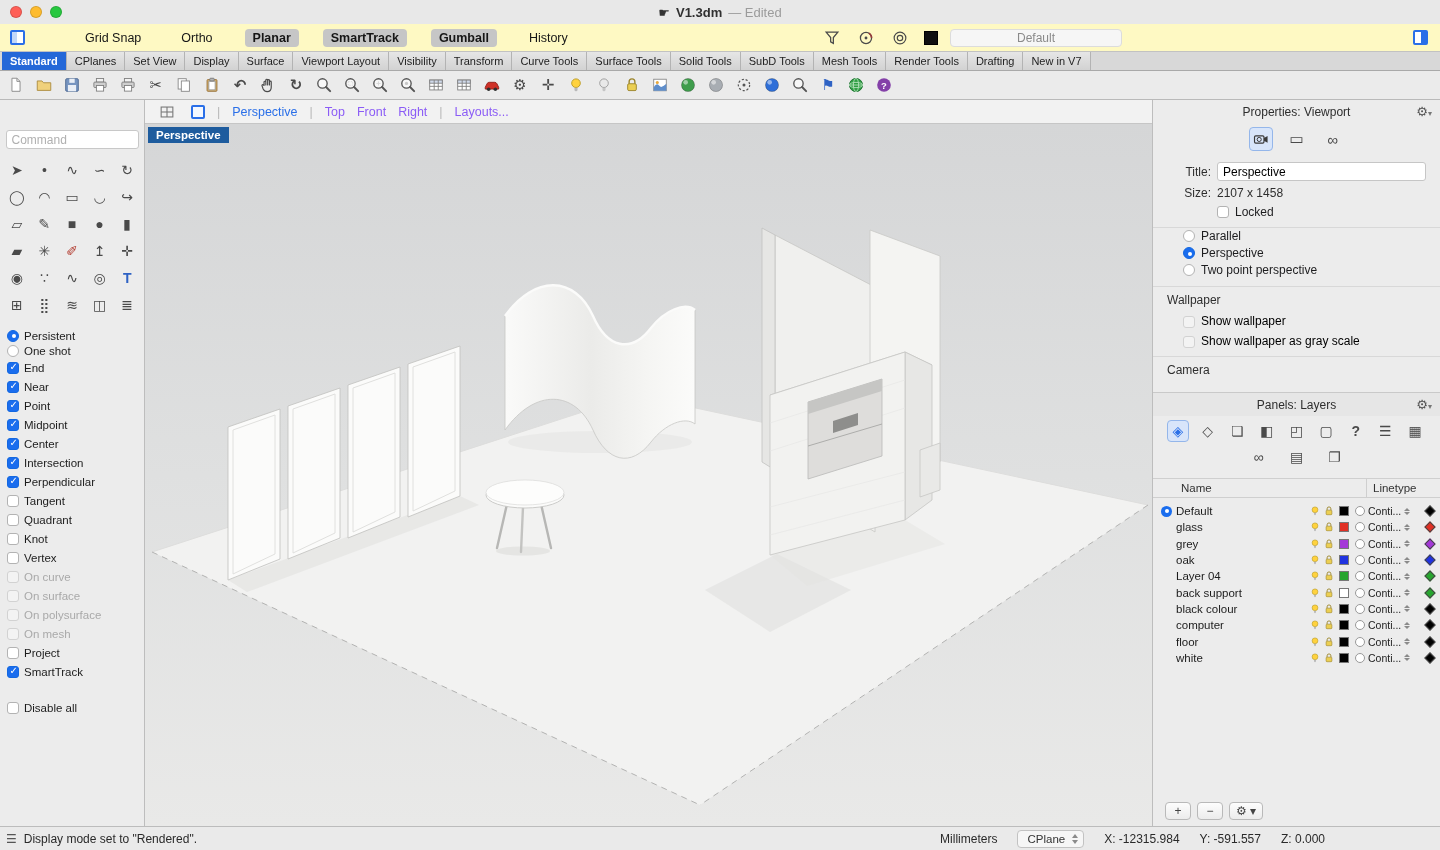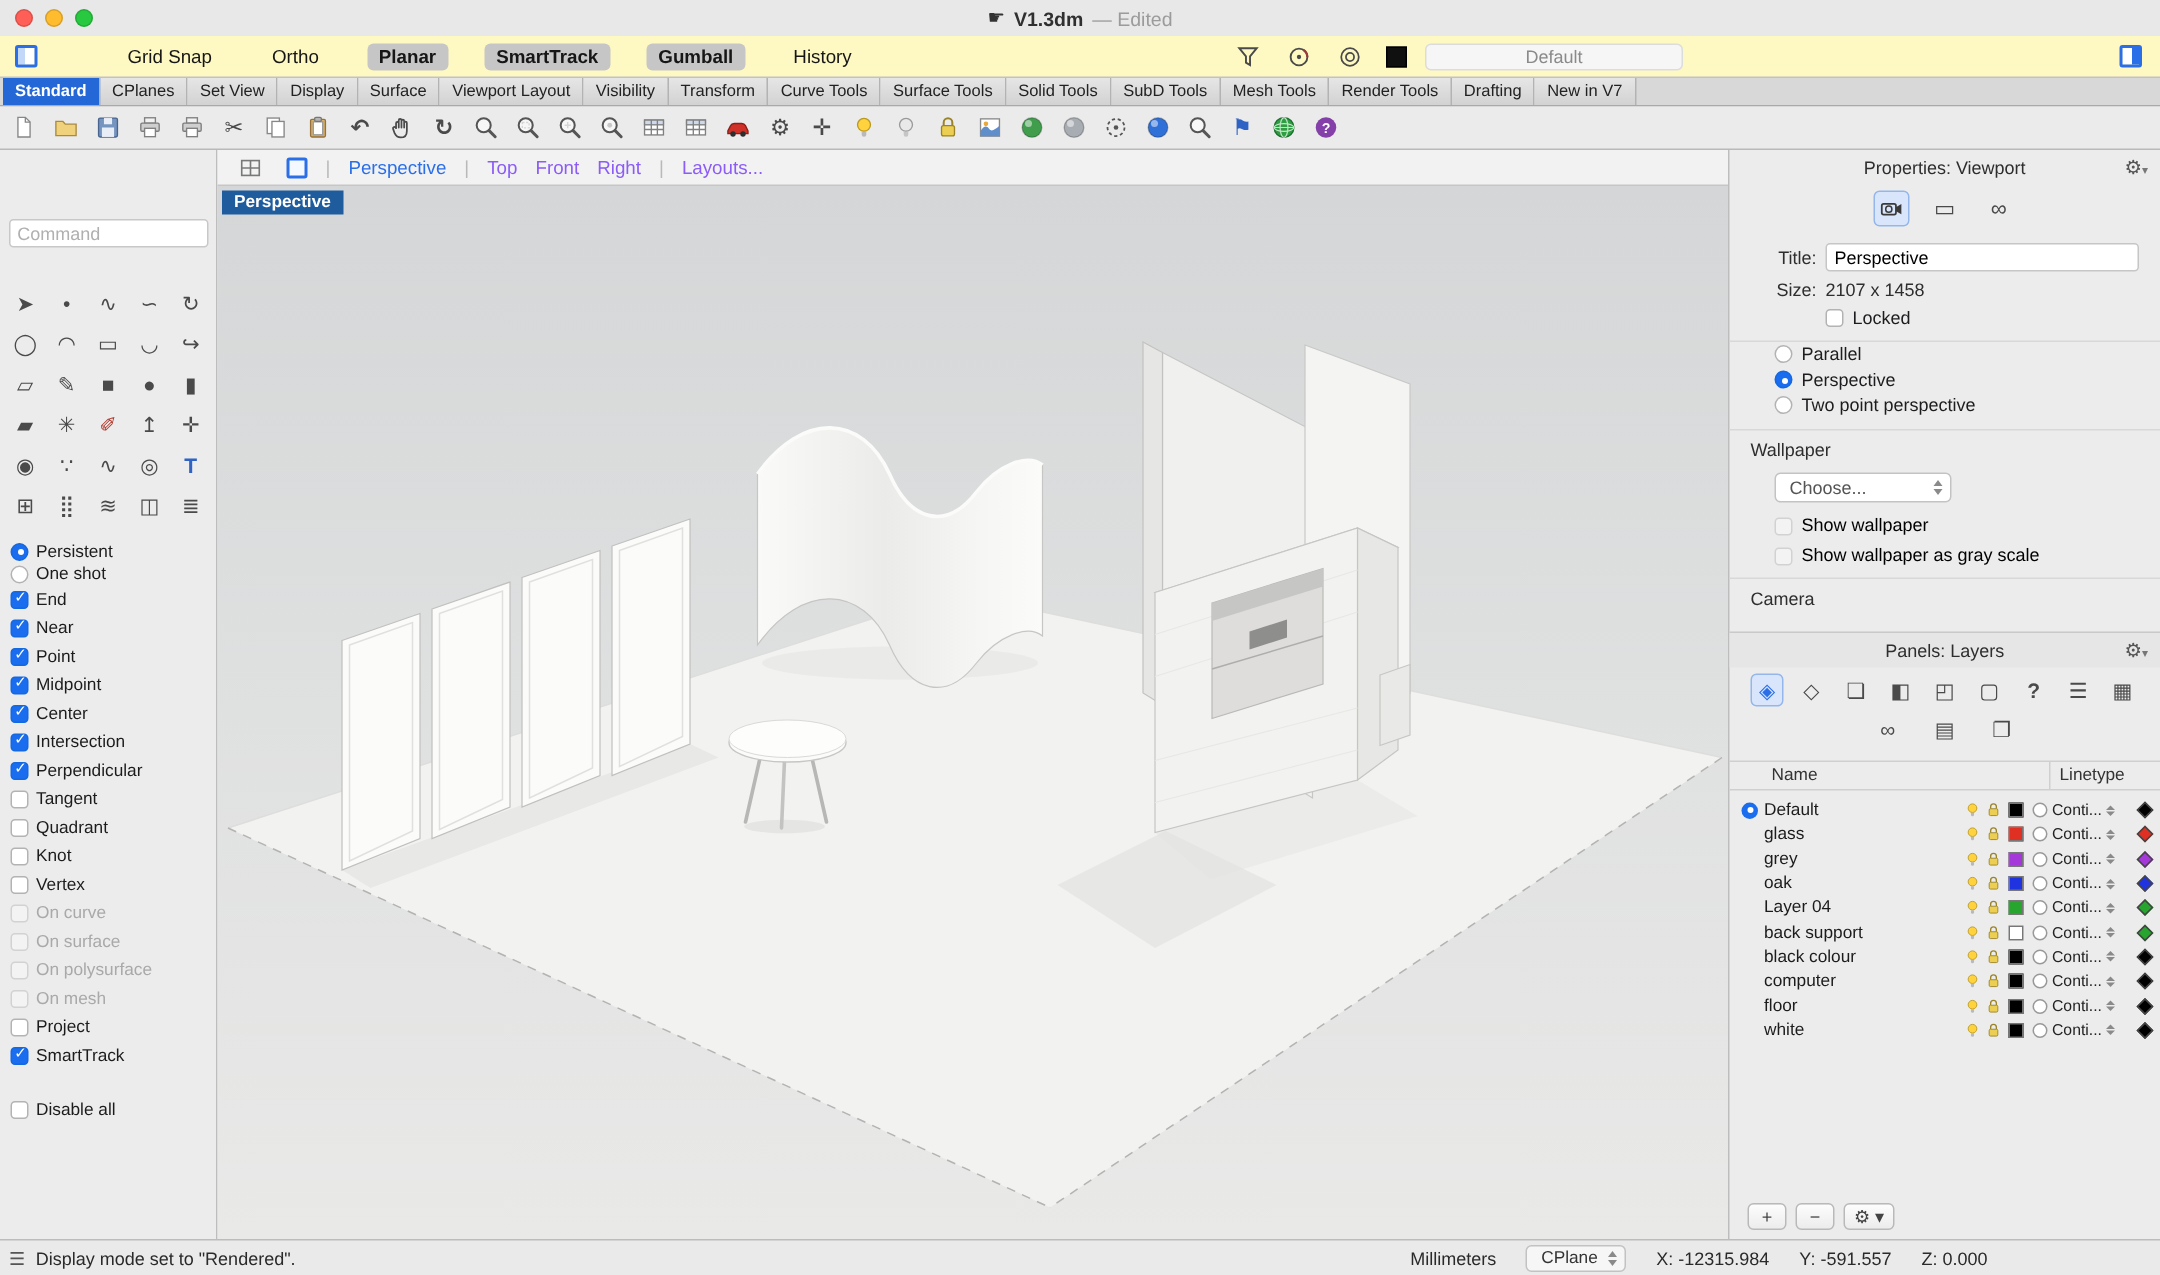--- a/index.html
+++ b/index.html
@@ -36,21 +36,21 @@
 
 .icontoolbar{height:29px;background:#ebebeb;border-bottom:1px solid #b9b9b9;display:flex;align-items:center;gap:4px;padding-left:4px}
 .icon{width:24px;height:24px;display:inline-flex;align-items:center;justify-content:center;font-size:15px;color:#4a4a4a;flex:0 0 auto}
 .icon svg{display:block}
 
 
 .workspace{display:flex;height:726px}
 
 
 .sidebar{width:145px;background:#ececec;border-right:1px solid #bdbdbd;padding-top:30px;flex:0 0 auto}
-.cmd{display:block;width:133px;margin:16px auto;height:19px;border:1px solid #c8c8c8;border-radius:3px;font-size:12px;padding:0 5px;background:#fff;font-family:inherit}
+.cmd{display:block;width:133px;margin:0 auto;height:19px;border:1px solid #c8c8c8;border-radius:3px;font-size:12px;padding:0 5px;background:#fff;font-family:inherit}
 .cmd::placeholder{color:#b0b0b0}
 .toolgrid{display:grid;grid-template-columns:repeat(5,1fr);padding:10px 3px 2px;row-gap:5px}
 .toolgrid .icon{width:100%;height:22px;font-size:14px}
 .osnap{padding:10px 0 0 7px}
 .orow{display:flex;align-items:center;height:19px;gap:5px}
 .orow.radio{height:15px}
 .olabel{font-size:11.5px;color:#1c1c1c}
 .orow.disabled .olabel{color:#a9a9a9}
 .orow.gap-row{margin-top:17px}
 .cb{width:12px;height:12px;border:1px solid #b3b3b3;border-radius:3px;background:#fff;position:relative;flex:0 0 auto}
@@ -642,29 +642,20 @@
             </div>
             <div class="prow">
               <span class="rb"></span>
               <span>Two point perspective</span>
             </div>
           </div>
       </div>
 
       <div class="sect">
         <div class="shead">Wallpaper</div>
-        <div class="wchoose">
-          <button class="choose">
-            <span>Choose...</span>
-            <span class="arrs">
-                <i class="tri-up"></i>
-                <i class="tri-dn"></i>
-              </span>
-          </button>
-        </div>
         <div>
             <div class="wopt">
               <span class="cb" style="border-color:#d2d2d2;background:#f3f3f3"></span>
               <span>Show wallpaper</span>
             </div>
             <div class="wopt">
               <span class="cb" style="border-color:#d2d2d2;background:#f3f3f3"></span>
               <span>Show wallpaper as gray scale</span>
             </div>
           </div>

